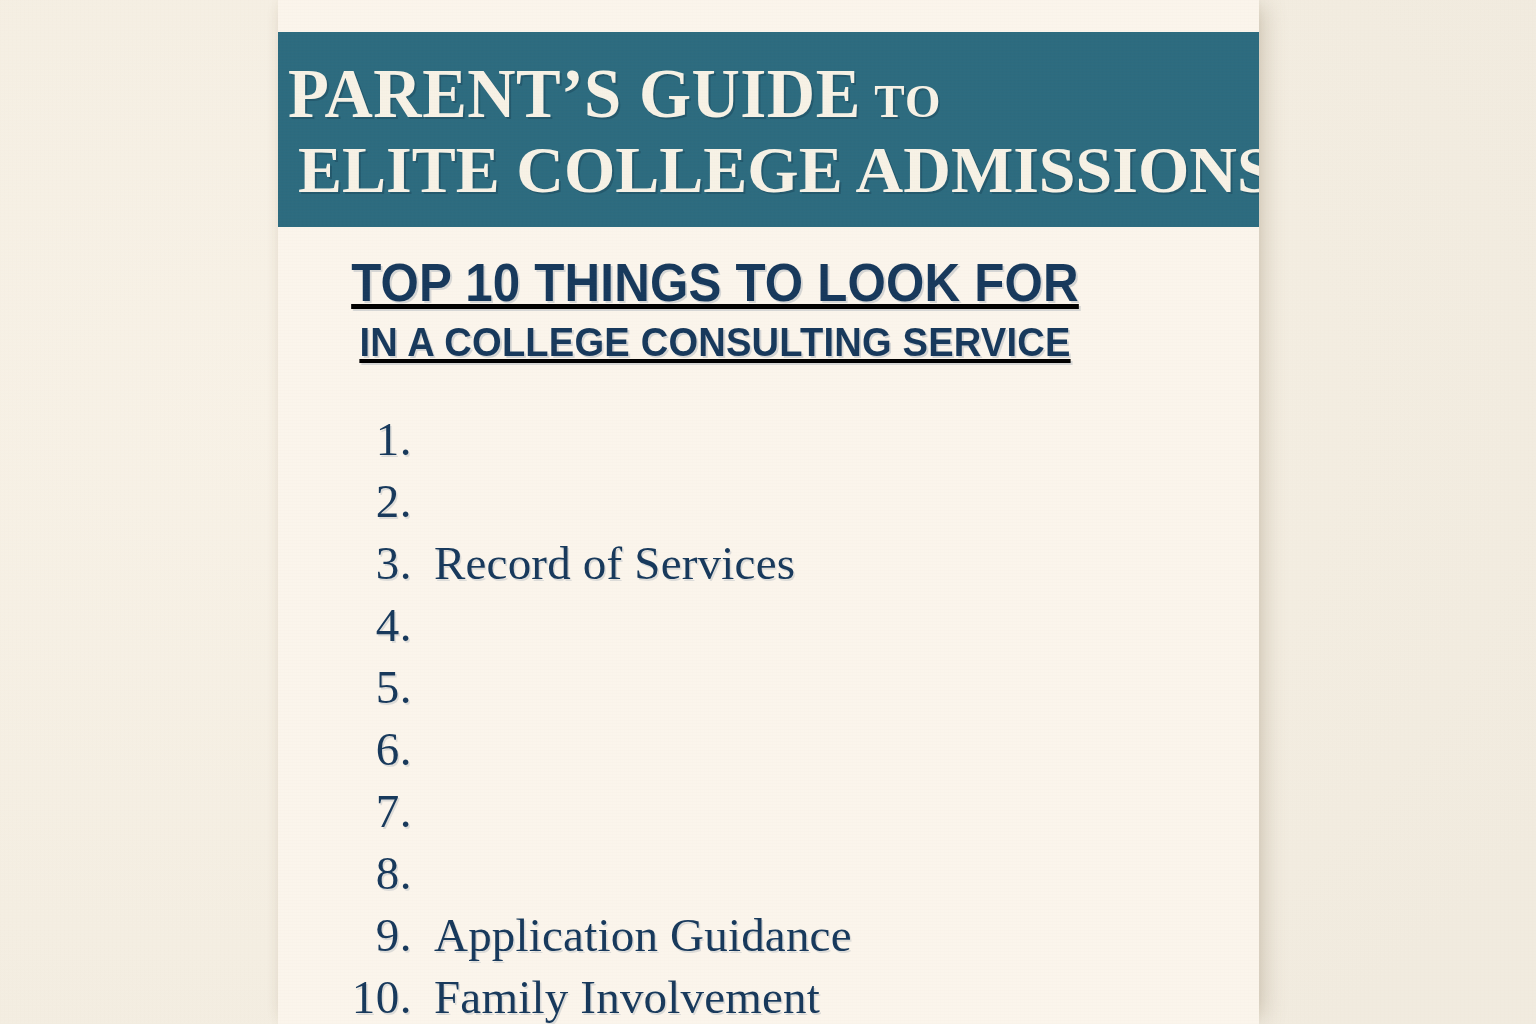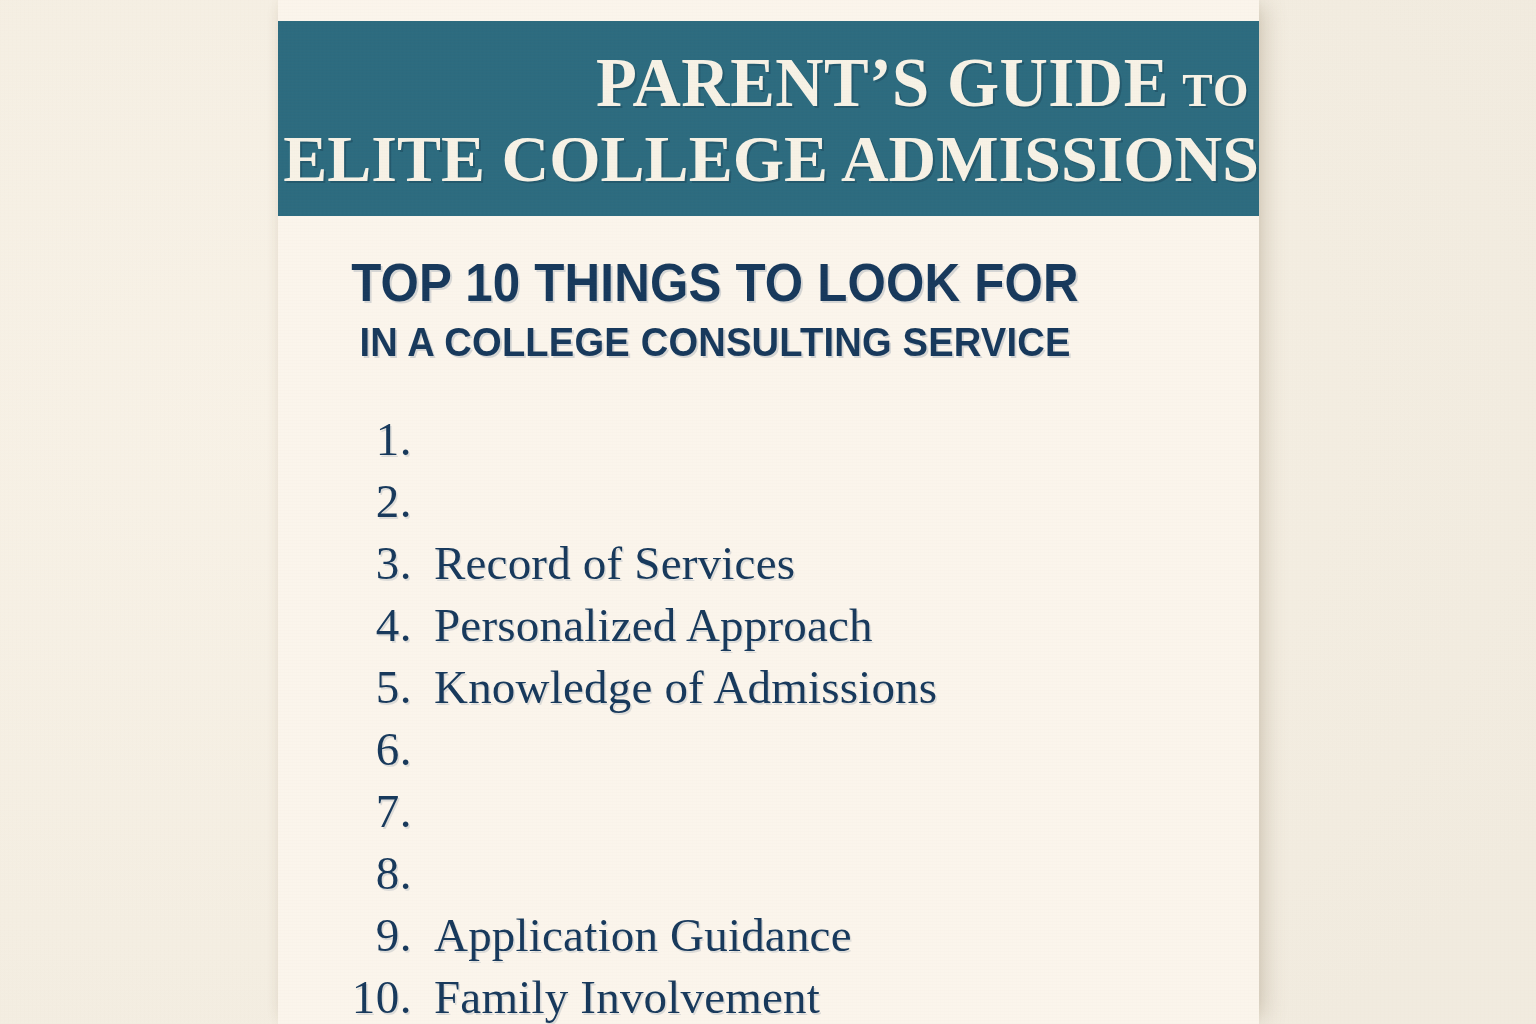--- a/index.html
+++ b/index.html
@@ -56,27 +56,27 @@
     opacity: .30;
     background-image:
       repeating-linear-gradient(0deg, rgba(170,150,120,.028) 0px, rgba(170,150,120,.028) 1px, transparent 1px, transparent 3px),
       repeating-linear-gradient(90deg, rgba(170,150,120,.022) 0px, rgba(170,150,120,.022) 1px, transparent 1px, transparent 4px);
   }
 
   
   #banner {
     position: absolute;
     left: 0;
-    top: 21px;
+    top: 32px;
     width: 981px;
     height: 195px;
     background: #2c6b7f;
     display: flex;
     flex-direction: column;
-    align-items: flex-end;
+    align-items: flex-start;
     justify-content: center;
     box-sizing: border-box;
     padding: 10px 0 6px 0;
   }
   #banner::after {
     content: "";
     position: absolute;
     inset: 0;
     pointer-events: none;
     opacity: .22;
@@ -102,29 +102,31 @@
     display: flex;
     align-items: baseline;
     gap: 14px;
   }
   #banner-line-1 .big { font-size: 69px; }
   #banner-line-1 .small { font-size: 47px; letter-spacing: 1px; }
   #banner-line-2 {
     font-size: 66px;
     transform: scaleX(1.0);
     letter-spacing: 0px;
+    margin-left: 20px;
   }
 
   
   #heading-block {
     position: absolute;
     left: 0;
     top: 255px;
     width: 874px;
     text-align: center;
+    text-decoration: underline;
   }
   #headline {
     color: #17395c;
     font-family: "Liberation Sans Narrow", "Liberation Sans", sans-serif;
     font-weight: 700;
     font-size: 53px;
     letter-spacing: 0.2px;
     line-height: 1.04;
     transform: scaleX(.93);
     white-space: nowrap;
@@ -200,25 +202,23 @@
         </div>
         <div class="list-row">
           <span class="list-num">2.</span>
         </div>
         <div class="list-row">
           <span class="list-num">3.</span>
           <span class="list-text">Record of Services</span>
         </div>
         <div class="list-row">
           <span class="list-num">4.</span>
-          <span class="list-text">Personalized Approach</span>
         </div>
         <div class="list-row">
           <span class="list-num">5.</span>
-          <span class="list-text">Knowledge of Admissions</span>
         </div>
         <div class="list-row">
           <span class="list-num">6.</span>
         </div>
         <div class="list-row">
           <span class="list-num">7.</span>
         </div>
         <div class="list-row">
           <span class="list-num">8.</span>
         </div>

